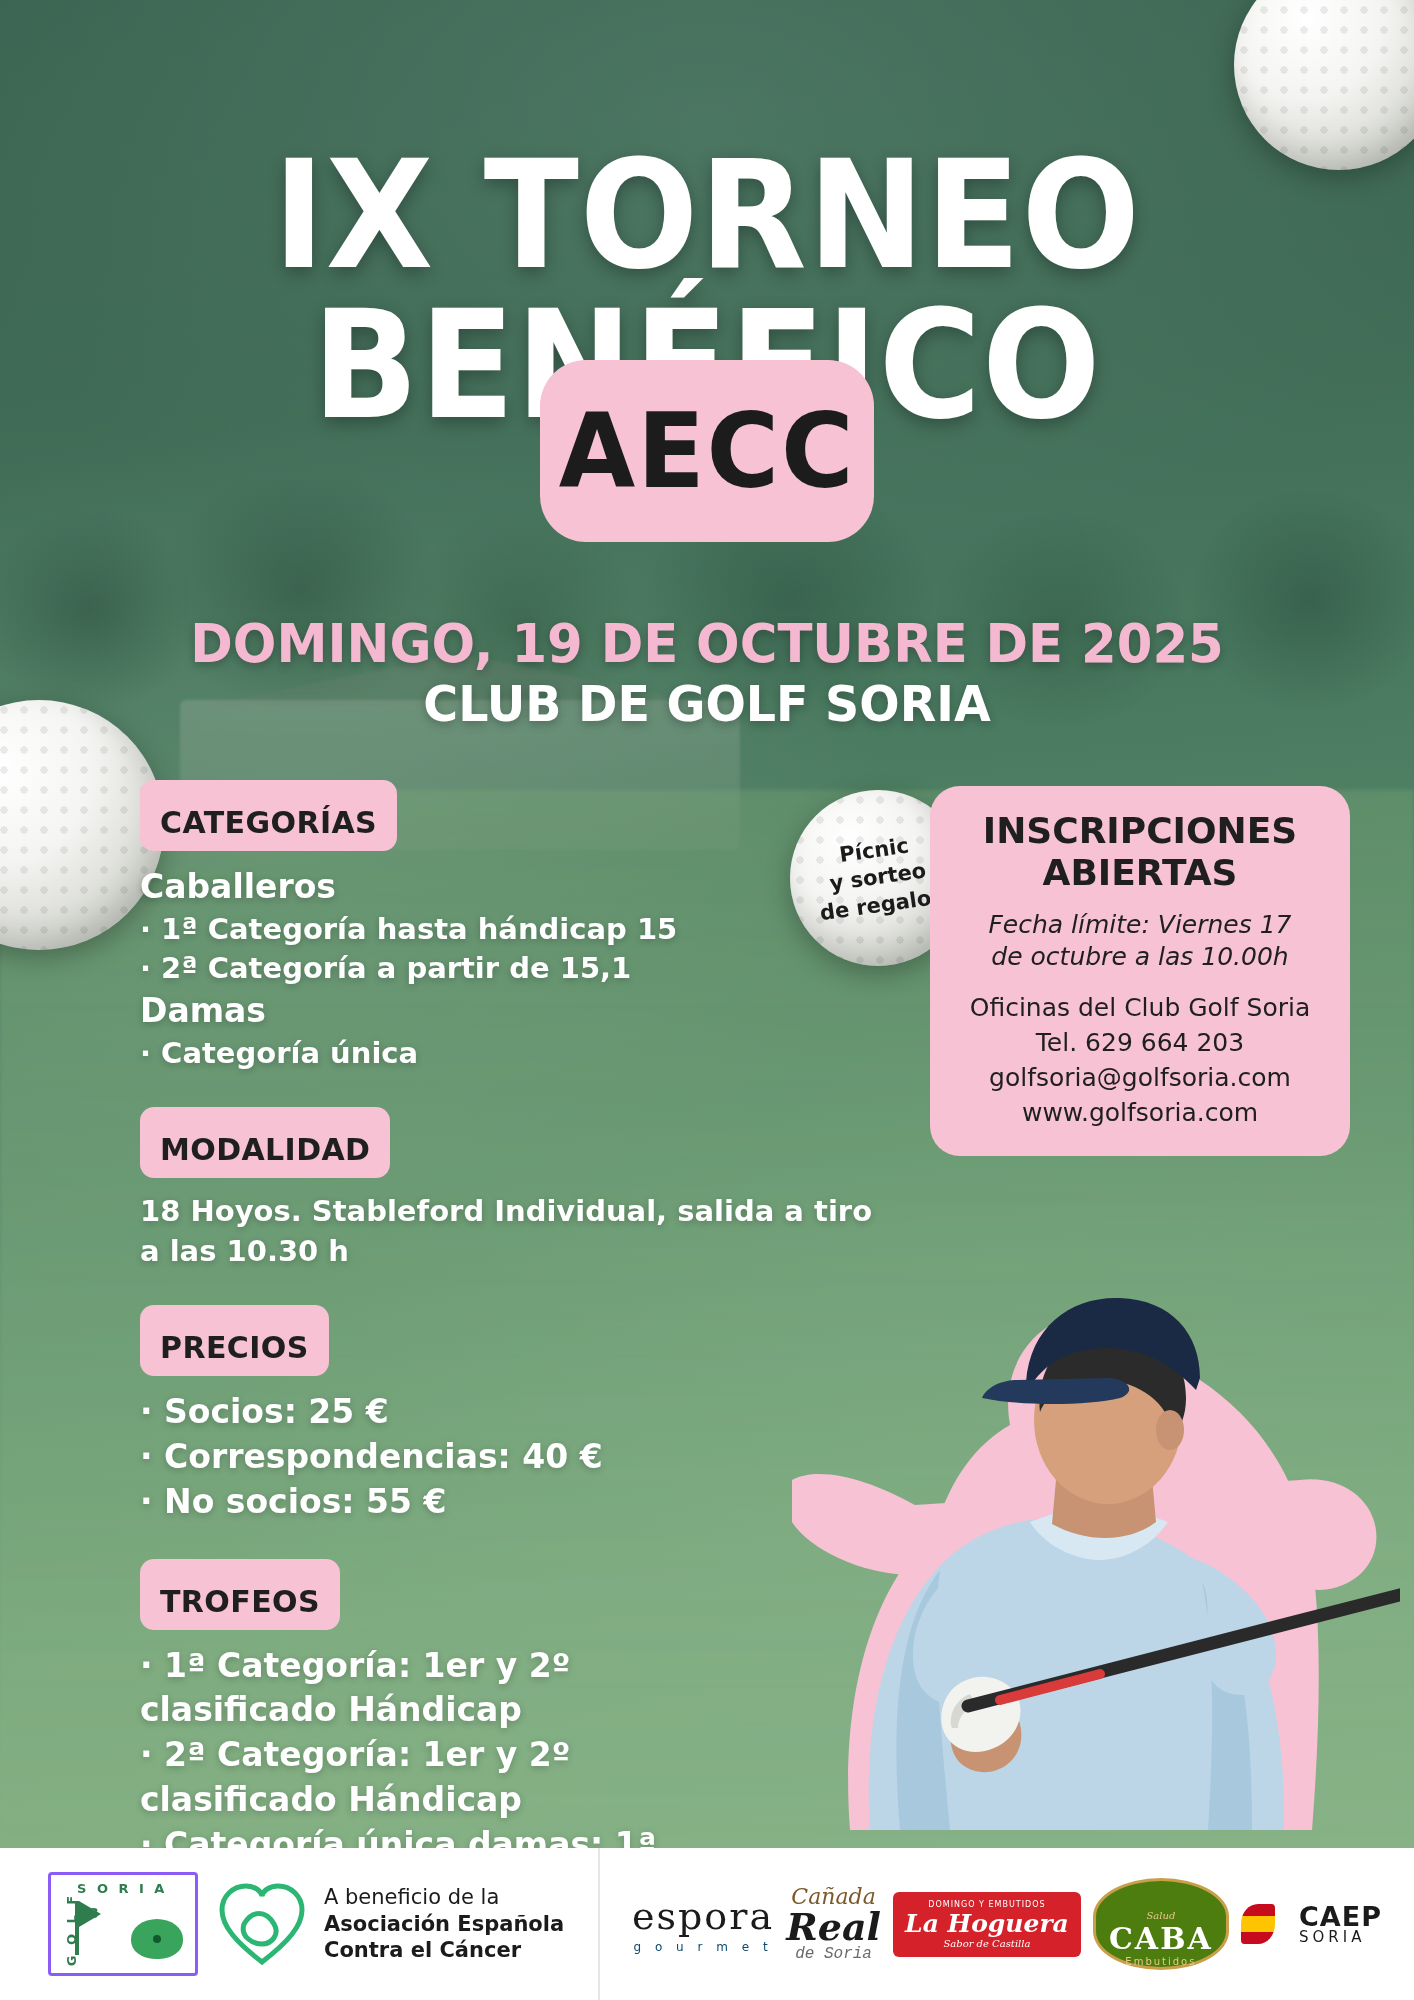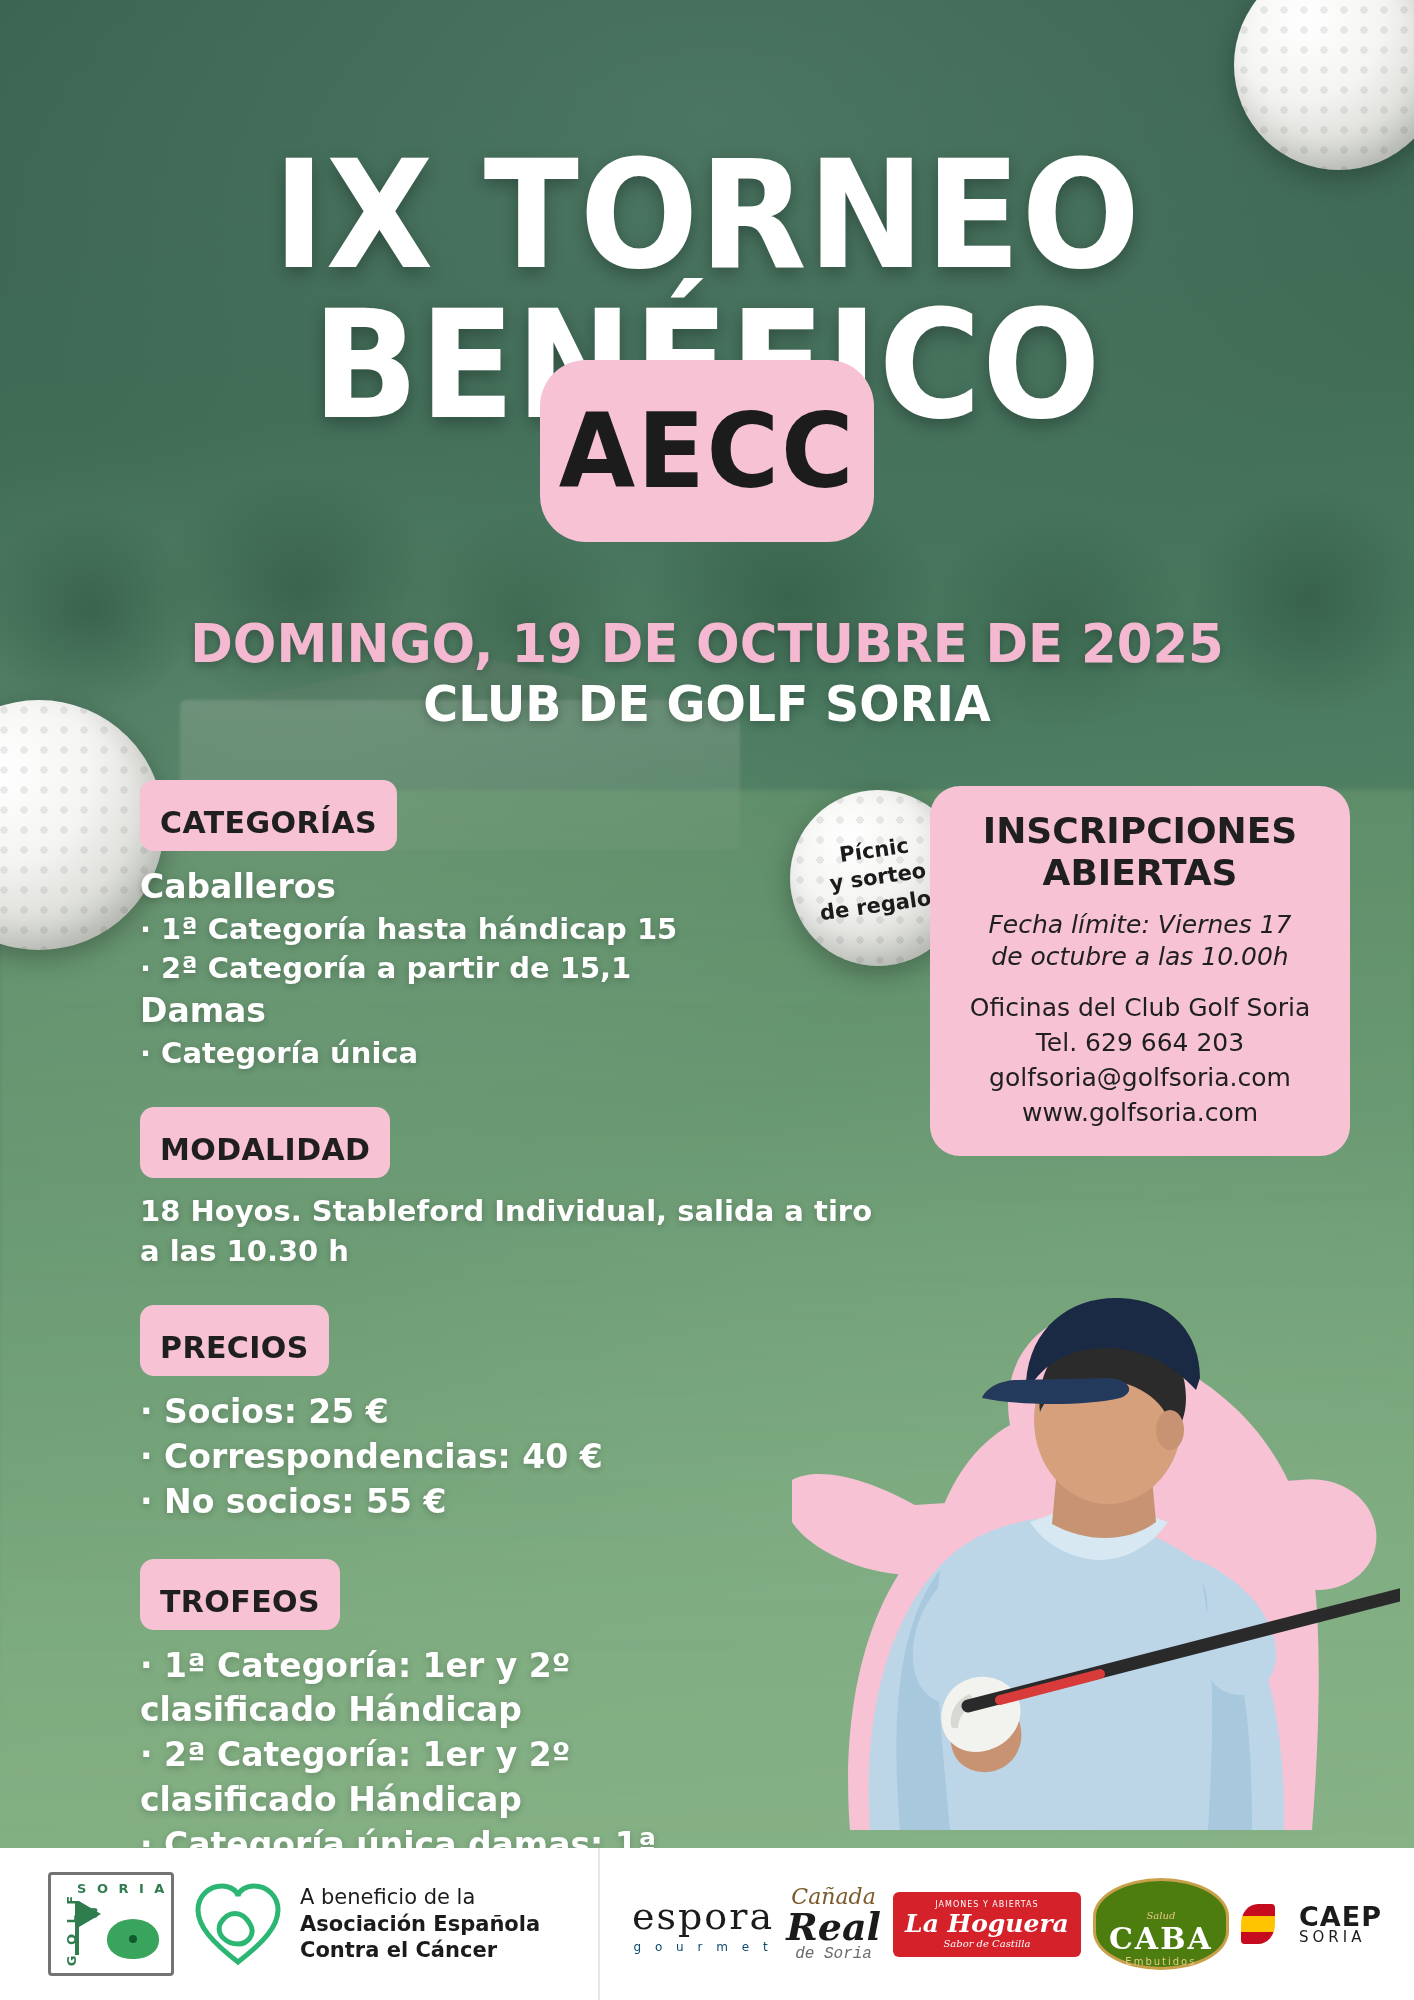--- a/index.html
+++ b/index.html
@@ -174,21 +174,21 @@
   .footer {
     position: absolute; left: 0; bottom: 0; width: 1414px; height: 152px;
     background: #ffffff;
     display: flex; align-items: center;
   }
   .footer-left {
     width: 600px; height: 152px; display: flex; align-items: center; gap: 16px;
     padding-left: 48px; border-right: 2px solid #e6e6e6;
   }
   .golf-soria-logo {
-    width: 126px; height: 104px; border: 3px solid #737373; border-radius: 4px;
+    width: 150px; height: 104px; border: 3px solid #8b5cf6; border-radius: 4px;
     position: relative; display: flex; align-items: center; justify-content: center;
   }
   .gs-word {
     position: absolute; font-family: "DejaVu Sans", sans-serif; font-weight: 700;
     font-size: 13px; letter-spacing: 3px; color: #2f7d4f;
   }
   .gs-top { top: 6px; left: 26px; }
   .gs-left { left: -16px; top: 47px; transform: rotate(-90deg); }
   .gs-flag { position: absolute; left: 24px; top: 26px; width: 4px; height: 54px; background: #2f7d4f; }
   .gs-flag:after { content:""; position:absolute; left:4px; top:0; width:0; height:0;
@@ -379,21 +379,21 @@
         <div class="sp-espora-sub">g o u r m e t</div>
       </div>
 
       <div class="sp sp-canada">
         <div class="c1">Cañada</div>
         <div class="c2">Real</div>
         <div class="c3">de Soria</div>
       </div>
 
       <div class="sp-hoguera">
-        <div class="h0">JAMONES Y ABIERTAS</div>
+        <div class="h0">DOMINGO Y EMBUTIDOS</div>
         <div class="h1">La Hoguera</div>
         <div class="h2">Sabor de Castilla</div>
       </div>
 
       <div class="sp-caba">
         <div class="k0">Salud</div>
         <div class="k1">CABA</div>
         <div class="k2">Embutidos</div>
       </div>
 

